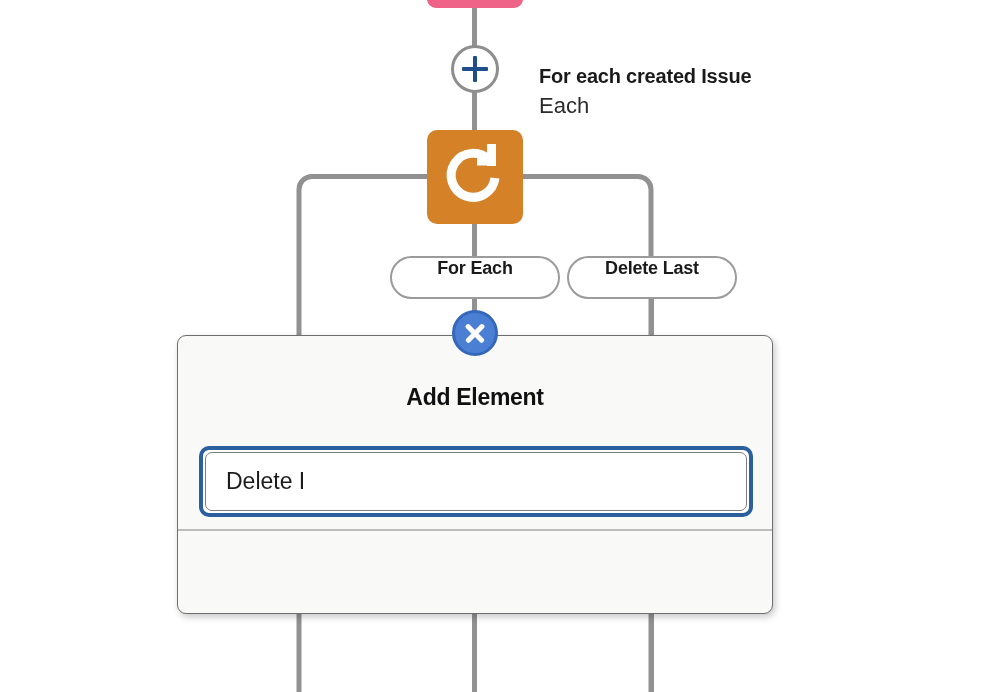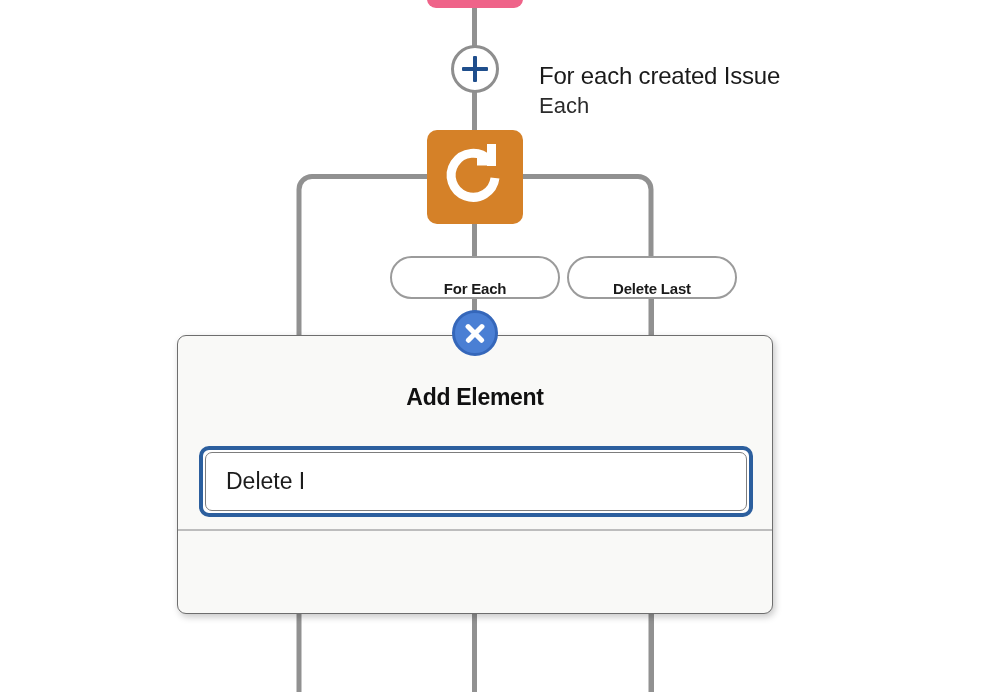--- a/index.html
+++ b/index.html
@@ -67,22 +67,22 @@
   #add-button .plus-v { width: 4px;  height: 26px; }
 
   
   #step-label {
     position: absolute;
     left: 539px;
     top: 61px;
     white-space: nowrap;
   }
   #step-label .title {
-    font-size: 24px;
-    font-weight: normal;
+    font-size: 20px;
+    font-weight: bold;
     color: #1a1a1a;
     line-height: 30px;
     letter-spacing: -0.2px;
   }
   #step-label .subtitle {
     font-size: 22px;
     font-weight: normal;
     color: #2b2b2b;
     line-height: 30px;
   }
@@ -100,24 +100,24 @@
   #loop-node svg { display: block; }
 
   
   .branch-pill {
     position: absolute;
     height: 43px;
     border: 2px solid #9b9b9b;
     border-radius: 22px;
     background: #ffffff;
     display: flex;
-    align-items: flex-end;
+    align-items: flex-start;
     justify-content: center;
     box-sizing: border-box;
-    font-size: 15px;
+    font-size: 18px;
     font-weight: bold;
     color: #1a1a1a;
     letter-spacing: -0.2px;
     cursor: pointer;
   }
   #branch-for-each { left: 390px; top: 256px; width: 170px; }
   #branch-after-last { left: 567px; top: 256px; width: 170px; }
 
   
   #close-button {

